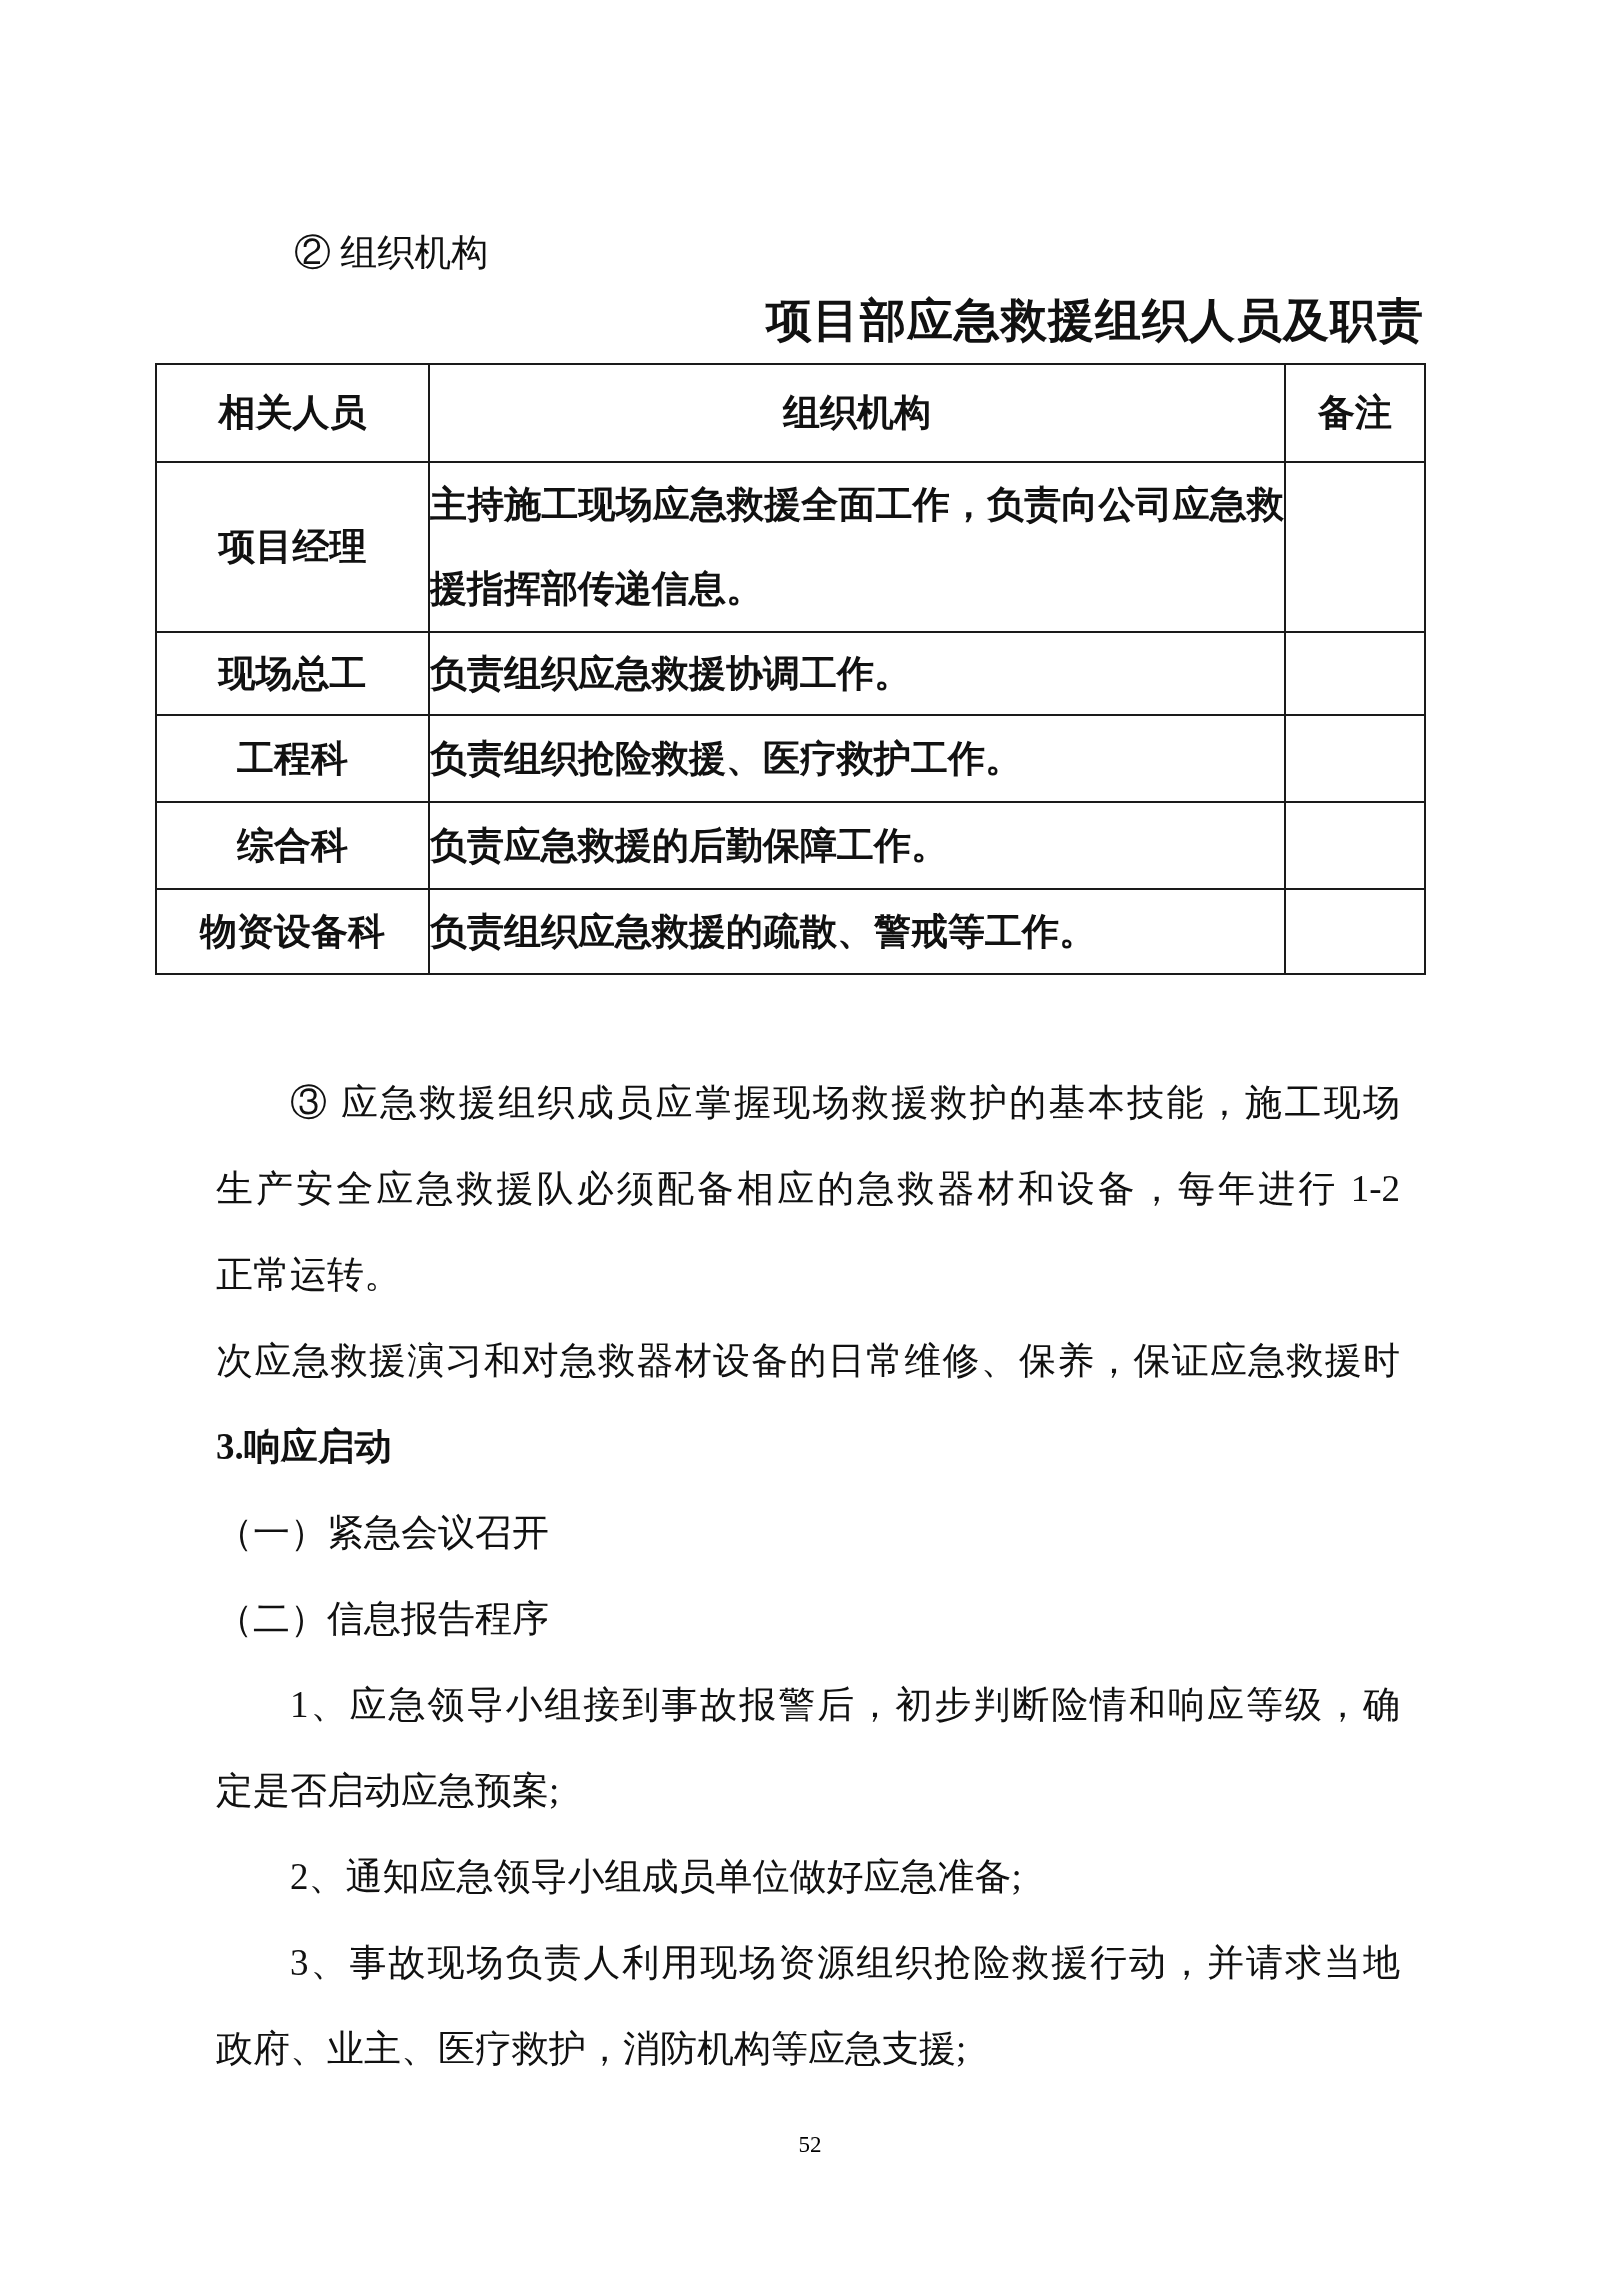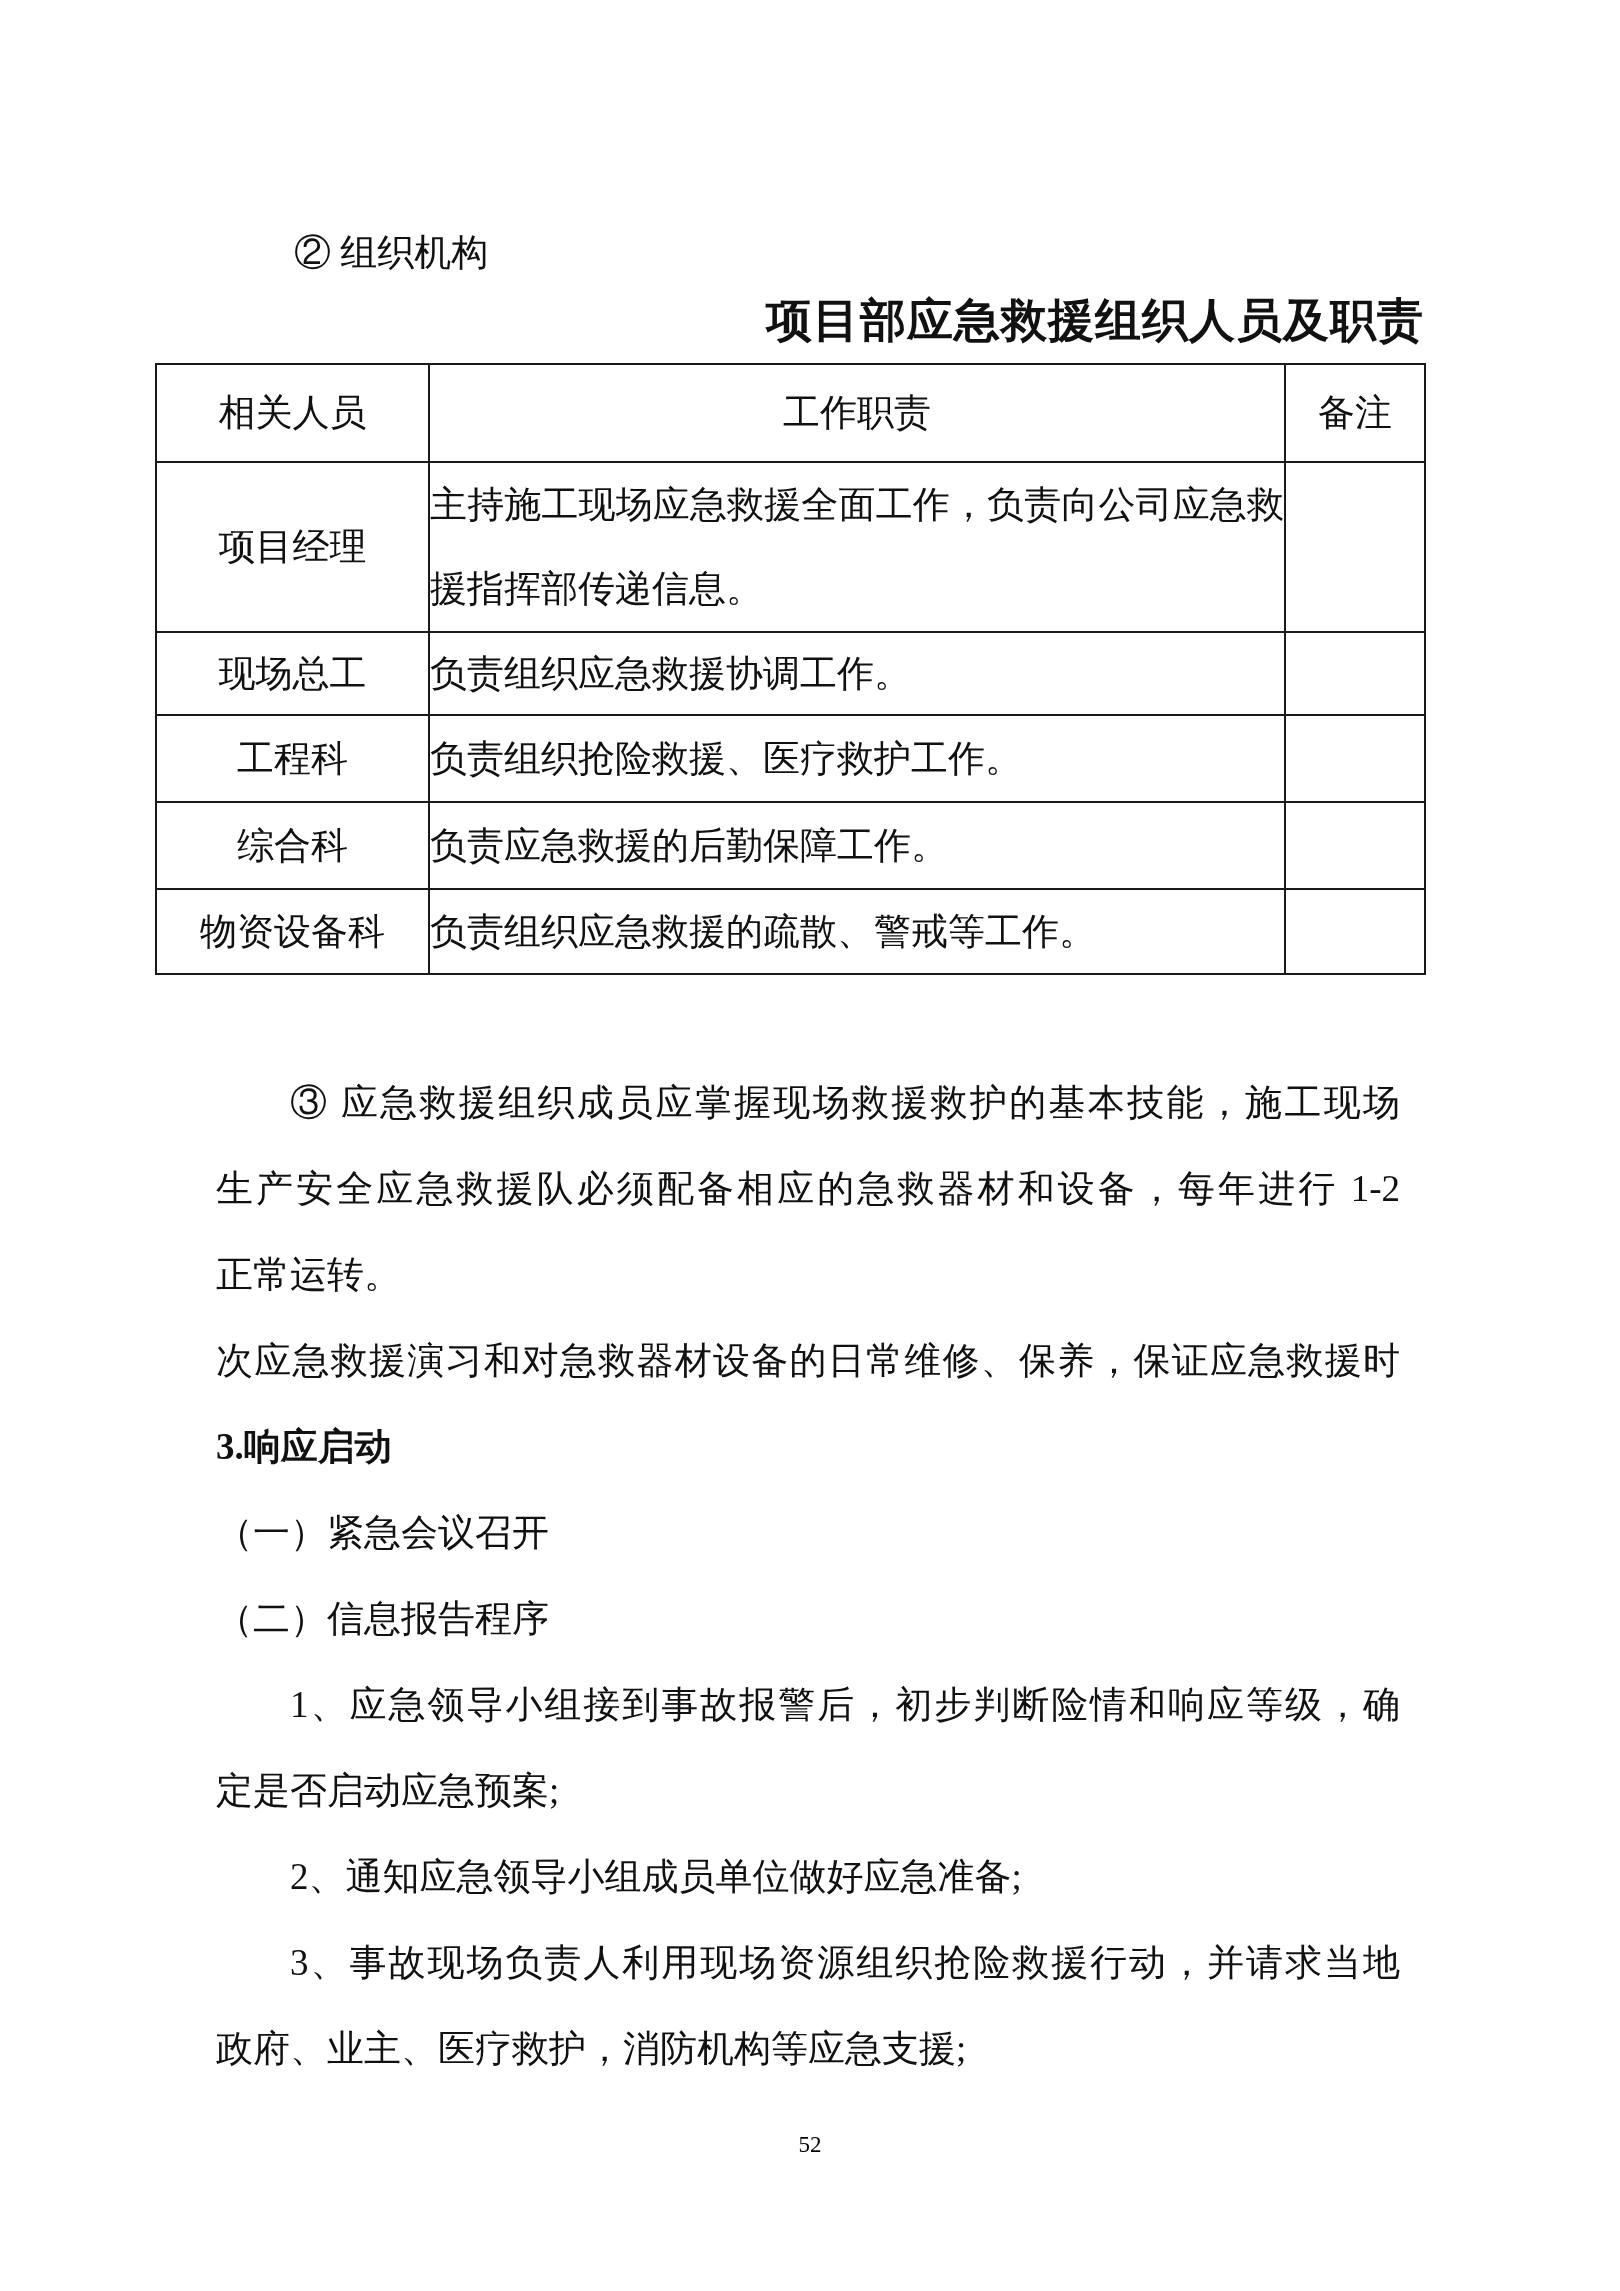--- a/index.html
+++ b/index.html
@@ -23,20 +23,21 @@
   table.duty{
     position:absolute;left:155px;top:363px;
     border-collapse:collapse;table-layout:fixed;width:1269px;
   }
   table.duty td{
     border:2px solid #1a1a1a;
     font-size:37px;
     vertical-align:middle;
     padding:0;
     overflow:hidden;
+    font-weight:bold;
   }
   td.c-person{text-align:center;}
   td.c-duty{text-align:left;padding:0 21.6px;line-height:59px;}
   td.c-duty.wrap{text-align:justify;line-height:84px;}
   td.c-note{text-align:center;}
   td.hdr{text-align:center;}
   .bodytext{
     position:absolute;left:216px;top:1060px;width:1184px;
     font-size:37px;
   }
@@ -62,21 +63,21 @@
 
   <table class="duty">
     <colgroup>
       <col style="width:273px">
       <col style="width:856px">
       <col style="width:140px">
     </colgroup>
     <tbody>
         <tr style="height:98px">
       <td class="hdr">相关人员</td>
-      <td class="hdr">工作职责</td>
+      <td class="hdr">组织机构</td>
       <td class="hdr">备注</td>
     </tr>
     <tr style="height:169px">
       <td class="c-person">项目经理</td>
       <td class="c-duty wrap">主持施工现场应急救援全面工作，负责向公司应急救援指挥部传递信息。</td>
       <td class="c-note"></td>
     </tr>
     <tr style="height:83px">
       <td class="c-person">现场总工</td>
       <td class="c-duty">负责组织应急救援协调工作。</td>

